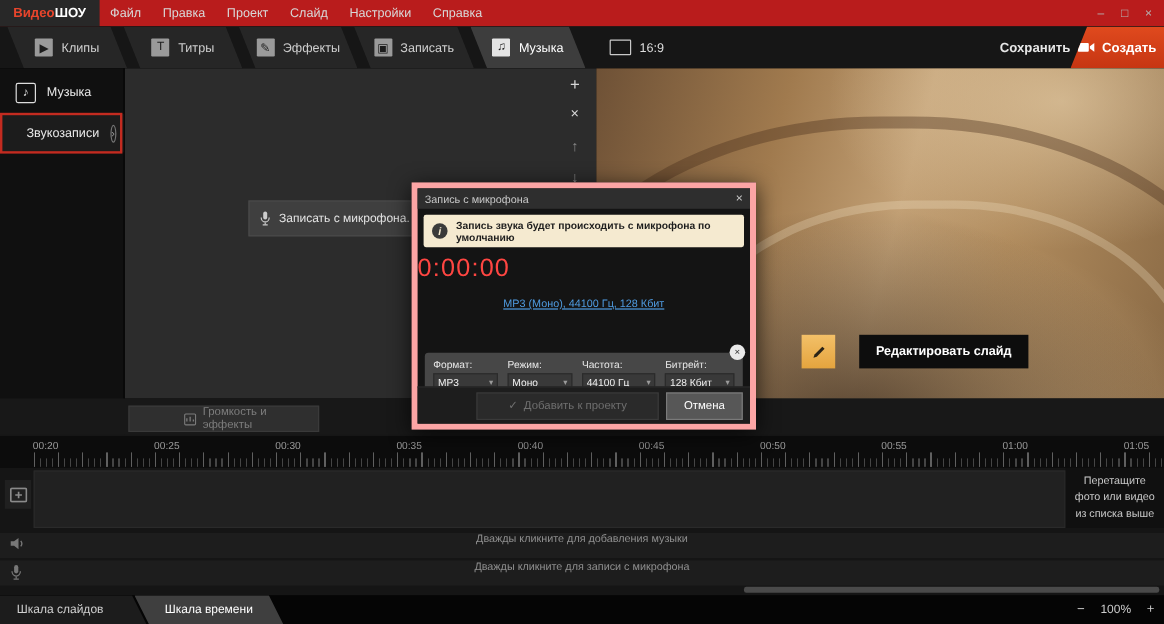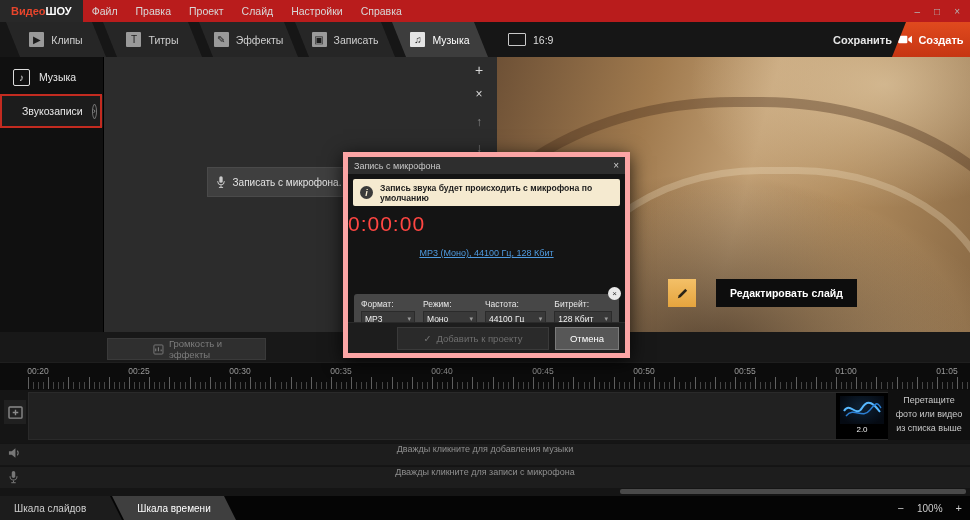--- a/index.html
+++ b/index.html
@@ -265,29 +265,20 @@
   </div>
 
   <div class="tracks">
     <div class="add-slide-btn">
       <svg width="15" height="13" viewBox="0 0 16 14">
         <rect x="1" y="1" width="14" height="12" rx="1" fill="none" stroke="#8a8a8a" stroke-width="1.5"></rect>
         <path d="M8 4 V10 M5 7 H11" stroke="#8a8a8a" stroke-width="1.5"></path>
       </svg>
     </div>
     <div class="slide-lane"></div>
-    <div class="thumb-cell">
-      <span class="thumb-img">
-        <svg width="44" height="28" viewBox="0 0 44 28">
-          <path d="M4 15 C10 5,16 22,22 12 S34 8,40 16" stroke="#57b8ff" fill="none" stroke-width="2"></path>
-          <path d="M6 20 C14 10,22 24,30 14 S38 8,41 12" stroke="#2b7fd4" fill="none" stroke-width="1.4"></path>
-        </svg>
-      </span>
-      <div class="thumb-label">2.0</div>
-    </div>
     <div class="drop-hint">
       <div>
         <div>Перетащите</div>
         <div>фото или видео</div>
         <div>из списка выше</div>
       </div>
     </div>
     <div class="audio-row row-music">
       <svg class="row-ico" width="13" height="12" viewBox="0 0 14 12">
         <path d="M1 4 H4 L8 1 V11 L4 8 H1 Z" fill="#777"></path>

